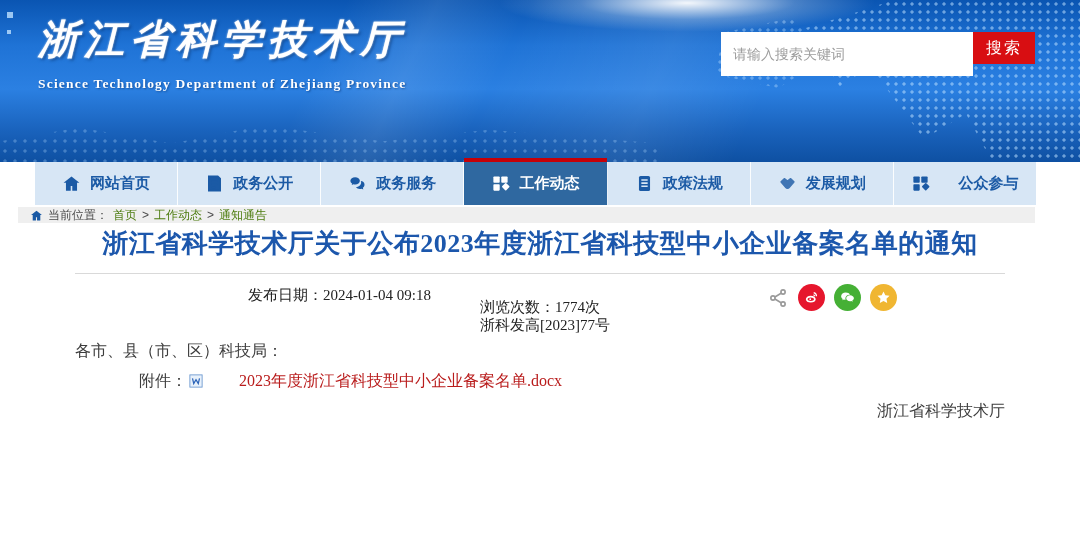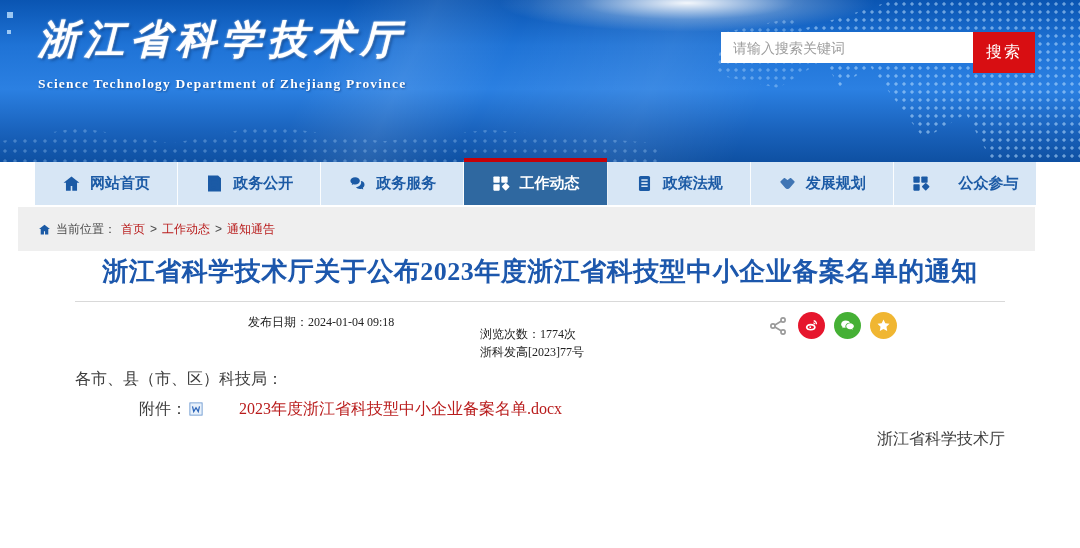--- a/index.html
+++ b/index.html
@@ -27,50 +27,50 @@
   .sq1 { left:7px; top:12px; } .sq2 { left:7px; top:30px; width:4px; height:4px; }
 
   .logo { position:absolute; left:38px; top:12px; color:#fff; }
   .site-title { font-family:"Liberation Serif", serif; font-weight:bold; font-style:italic;
     font-size:40px; letter-spacing:6px; white-space:nowrap;
     text-shadow:0 0 2px rgba(255,255,255,.9), 2px 2px 3px rgba(8,50,110,.55); }
   .site-sub { margin-top:9px; font-family:"Liberation Serif", serif; font-weight:bold;
     font-size:13.5px; letter-spacing:1.2px; text-shadow:1px 1px 2px rgba(8,50,110,.6); }
 
   .search { position:absolute; left:721px; top:32px; width:314px; height:41px; display:flex; }
-  .search input { flex:1; height:31px; border:0; outline:none; background:#fff;
+  .search input { flex:1; height:44px; border:0; outline:none; background:#fff;
     padding:0 12px; font-size:14px; color:#333; }
   .search input::placeholder { color:#9d9d9d; }
-  .search button { width:62px; height:41px; border:0; background:#d80e12; color:#fff;
+  .search button { width:62px; height:32px; border:0; background:#d80e12; color:#fff;
     font-size:16px; letter-spacing:2px; cursor:pointer; }
 
   
   .mainnav { margin:0 44px 0 35px; height:43px; display:flex; background:#d7e6f5; }
   .nav-item { position:relative; flex:1; display:flex; align-items:center; justify-content:center;
     gap:9px; color:#1b5aa5; font-size:15px; font-weight:bold; cursor:pointer;
     border-right:1px solid rgba(255,255,255,.9); }
   .nav-item:last-child { border-right:0;gap:28px; }
   .nav-item .nicon { display:flex; }
   .nav-item svg { width:19px; height:19px; fill:currentColor; }
   .nav-item.active { background:#2f68a0; color:#fff; }
   .nav-item.active::before { content:""; position:absolute; left:0; right:0; top:-4px;
     height:4px; background:#c50008; }
 
   
-  .crumb { margin:2px 45px 0 18px; height:44px; background:#efefef; display:flex;
-    align-items:center; gap:5px; padding-left:20px; font-size:12px; color:#4a4a4a; }
+  .crumb { margin:2px 45px 0 18px; height:16px; background:#efefef; display:flex;
+    align-items:center; gap:5px; padding-left:12px; font-size:12px; color:#4a4a4a; }
   .crumb svg { width:13px; height:13px; fill:#1b5aa5; }
-  .crumb a { color:#b91c1c; text-decoration:none; cursor:pointer;font-family:Liberation Mono, monospace; }
+  .crumb a { color:#4d7c0f; text-decoration:none; cursor:pointer;font-family:Liberation Mono, monospace; }
 
   
   .content { margin:0 75px; font-family:"Liberation Serif", serif; color:#3d3d3d; }
   h1.title { margin-top:4px; text-align:center; color:#1c57ac; font-size:26px;
     font-weight:bold; letter-spacing:.5px; line-height:34px; }
   .rule { margin-top:12px; border-top:1px solid #d9d9d9; }
-  .meta { position:relative; height:54px; font-size:12px; color:#222; }
+  .meta { position:relative; height:54px; font-size:15px; color:#222; }
   .m-date  { position:absolute; left:173px; top:12px; }
   .m-views { position:absolute; left:405px; top:24px; }
   .m-doc   { position:absolute; left:405px; top:42px; }
   .share { position:absolute; right:108px; top:10px; display:flex; align-items:center; gap:9px; }
   .share .shnodes svg { width:22px; height:22px; }
   .s-circle { width:27px; height:27px; border-radius:50%; display:flex; align-items:center;
     justify-content:center; cursor:pointer; }
   .s-circle svg { width:17px; height:17px; }
   .weibo { background:#e6162d; } .wechat { background:#45b035; } .qzone { background:#f0b632; }
 

